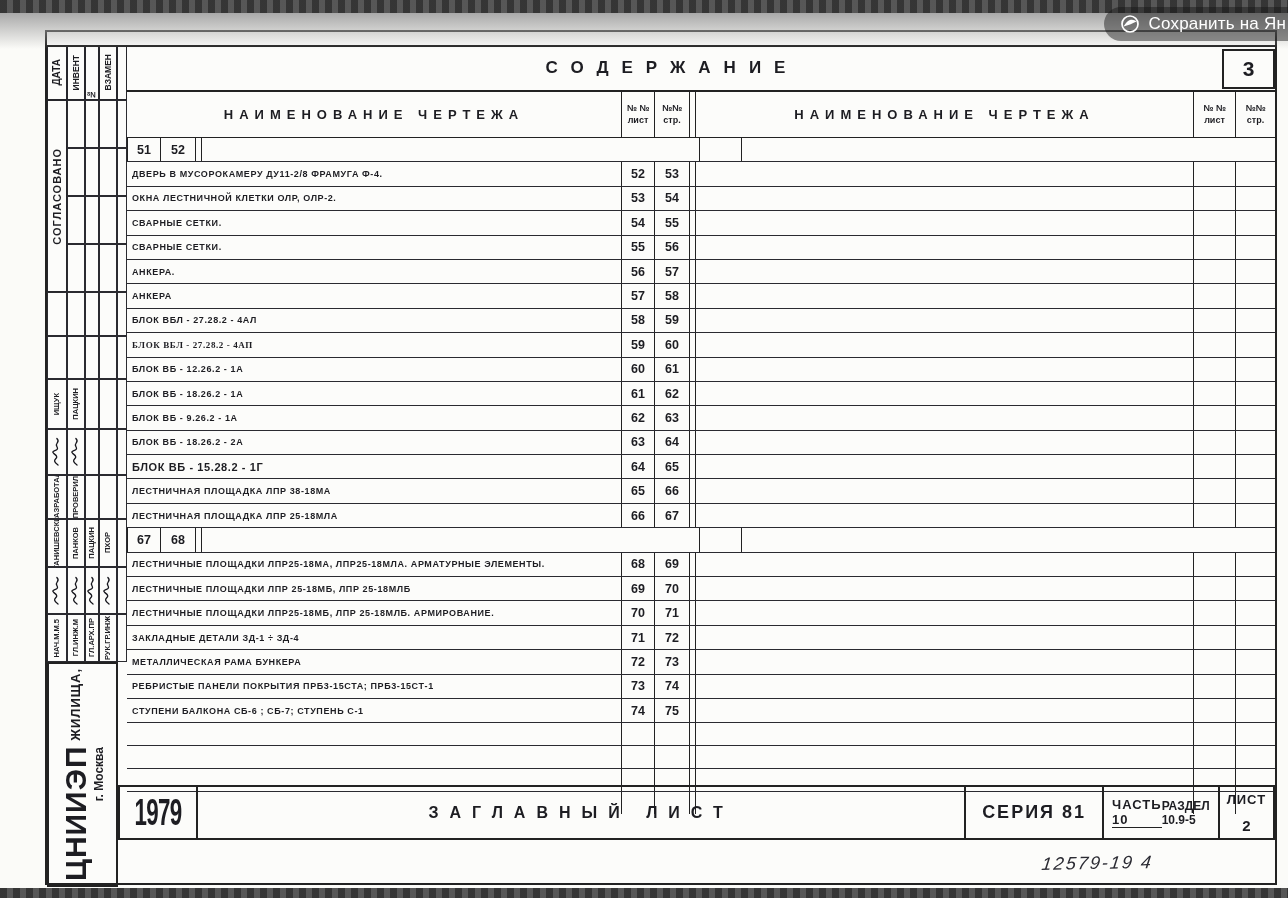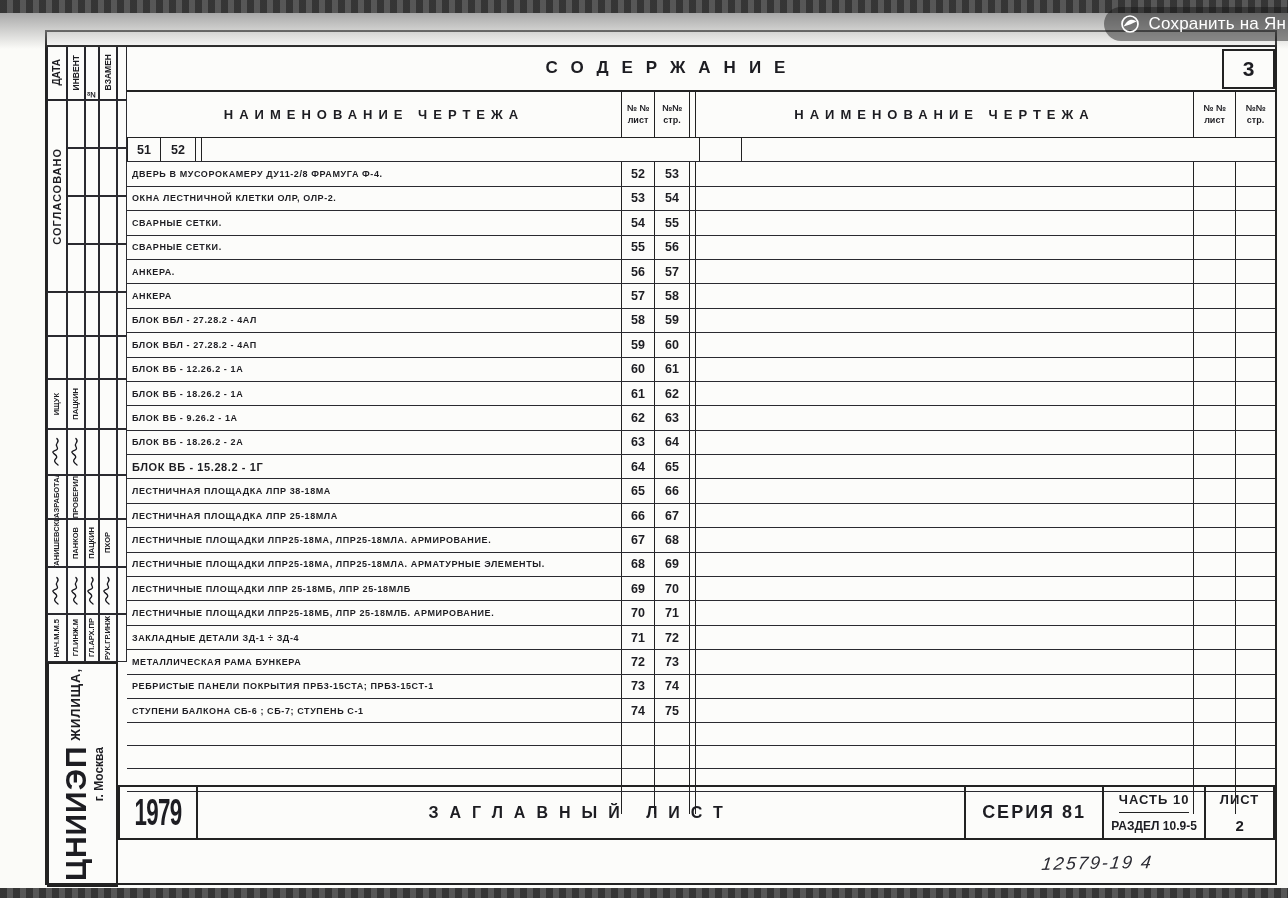--- a/index.html
+++ b/index.html
@@ -63,21 +63,21 @@
   .h-name1{letter-spacing:6px;font-size:13px;justify-content:center;padding-left:0;}
 
   
   .bblock{left:71px;top:753px;width:1157px;height:55px;display:flex;border:2px solid #222;box-sizing:border-box;}
   .bblock>div{box-sizing:border-box;border-left:2px solid #222;display:flex;align-items:center;justify-content:center;}
   .bblock>div:first-child{border-left:none;}
   .bb-year{flex:0 0 66px;font-size:36px;font-weight:700;}
   .bb-year span{display:inline-block;transform:scaleX(.62);letter-spacing:-1px;}
   .bb-title{flex:0 0 768px;font-size:16px;font-weight:700;letter-spacing:11px;}
   .bb-series{flex:0 0 138px;font-size:18px;font-weight:700;letter-spacing:2px;}
-  .bb-part{flex:0 0 102px;flex-direction:column;align-items:stretch;padding:0;}
+  .bb-part{flex:0 0 102px;flex-direction:row;align-items:stretch;padding:8px;}
   .bb-part>div{flex:1;display:flex;align-items:center;justify-content:center;font-weight:700;}
   .bb-part .pt{font-size:13px;letter-spacing:1px;border-bottom:1.6px solid #222;}
   .bb-part .ps{font-size:12px;}
   .bb-sheet{flex:1;flex-direction:column;align-items:stretch;}
   .bb-sheet>div{flex:1;display:flex;align-items:center;justify-content:center;font-weight:700;}
   .bb-sheet .st{font-size:13px;letter-spacing:1px;}
   .bb-sheet .sv{font-size:15px;}
   .handwritten{left:995px;top:820px;width:220px;font-size:18px;font-style:italic;letter-spacing:2px;
                transform:skewX(-8deg) rotate(-1deg);color:#2b2b33;font-weight:500;}
 </style>
@@ -329,21 +329,21 @@
           <div class="toc-row">
     <div class="c c-name" style="font-size: 9px;">БЛОК  ВБЛ - 27.28.2 - 4АЛ</div>
     <div class="c c-s1">58</div>
     <div class="c c-p1">59</div>
     <div class="c c-div"></div>
     <div class="c c-name2"></div>
     <div class="c c-s2"></div>
     <div class="c c-p2"></div>
   </div>
           <div class="toc-row">
-    <div class="c c-name" style="font-size: 9px;">БЛОК  ВБЛ - 27.28.2 - 4АП</div>
+    <div class="c c-name" style="font-size: 9px; font-family: Liberation Serif, serif;">БЛОК  ВБЛ - 27.28.2 - 4АП</div>
     <div class="c c-s1">59</div>
     <div class="c c-p1">60</div>
     <div class="c c-div"></div>
     <div class="c c-name2"></div>
     <div class="c c-s2"></div>
     <div class="c c-p2"></div>
   </div>
           <div class="toc-row">
     <div class="c c-name" style="font-size: 9px;">БЛОК  ВБ - 12.26.2 - 1А</div>
     <div class="c c-s1">60</div>
@@ -401,21 +401,20 @@
           <div class="toc-row">
     <div class="c c-name" style="font-size: 9px;">ЛЕСТНИЧНАЯ  ПЛОЩАДКА  ЛПР 25-18МЛА</div>
     <div class="c c-s1">66</div>
     <div class="c c-p1">67</div>
     <div class="c c-div"></div>
     <div class="c c-name2"></div>
     <div class="c c-s2"></div>
     <div class="c c-p2"></div>
   </div>
           <div class="toc-row">
-    <div class="c c-name" style="font-size: 9px;">ЛЕСТНИЧНЫЕ ПЛОЩАДКИ ЛПР25-18МА, ЛПР25-18МЛА. АРМИРОВАНИЕ.</div>
     <div class="c c-s1">67</div>
     <div class="c c-p1">68</div>
     <div class="c c-div"></div>
     <div class="c c-name2"></div>
     <div class="c c-s2"></div>
     <div class="c c-p2"></div>
   </div>
           <div class="toc-row">
     <div class="c c-name" style="font-size: 9px;">ЛЕСТНИЧНЫЕ ПЛОЩАДКИ ЛПР25-18МА, ЛПР25-18МЛА. АРМАТУРНЫЕ ЭЛЕМЕНТЫ.</div>
     <div class="c c-s1">68</div>

